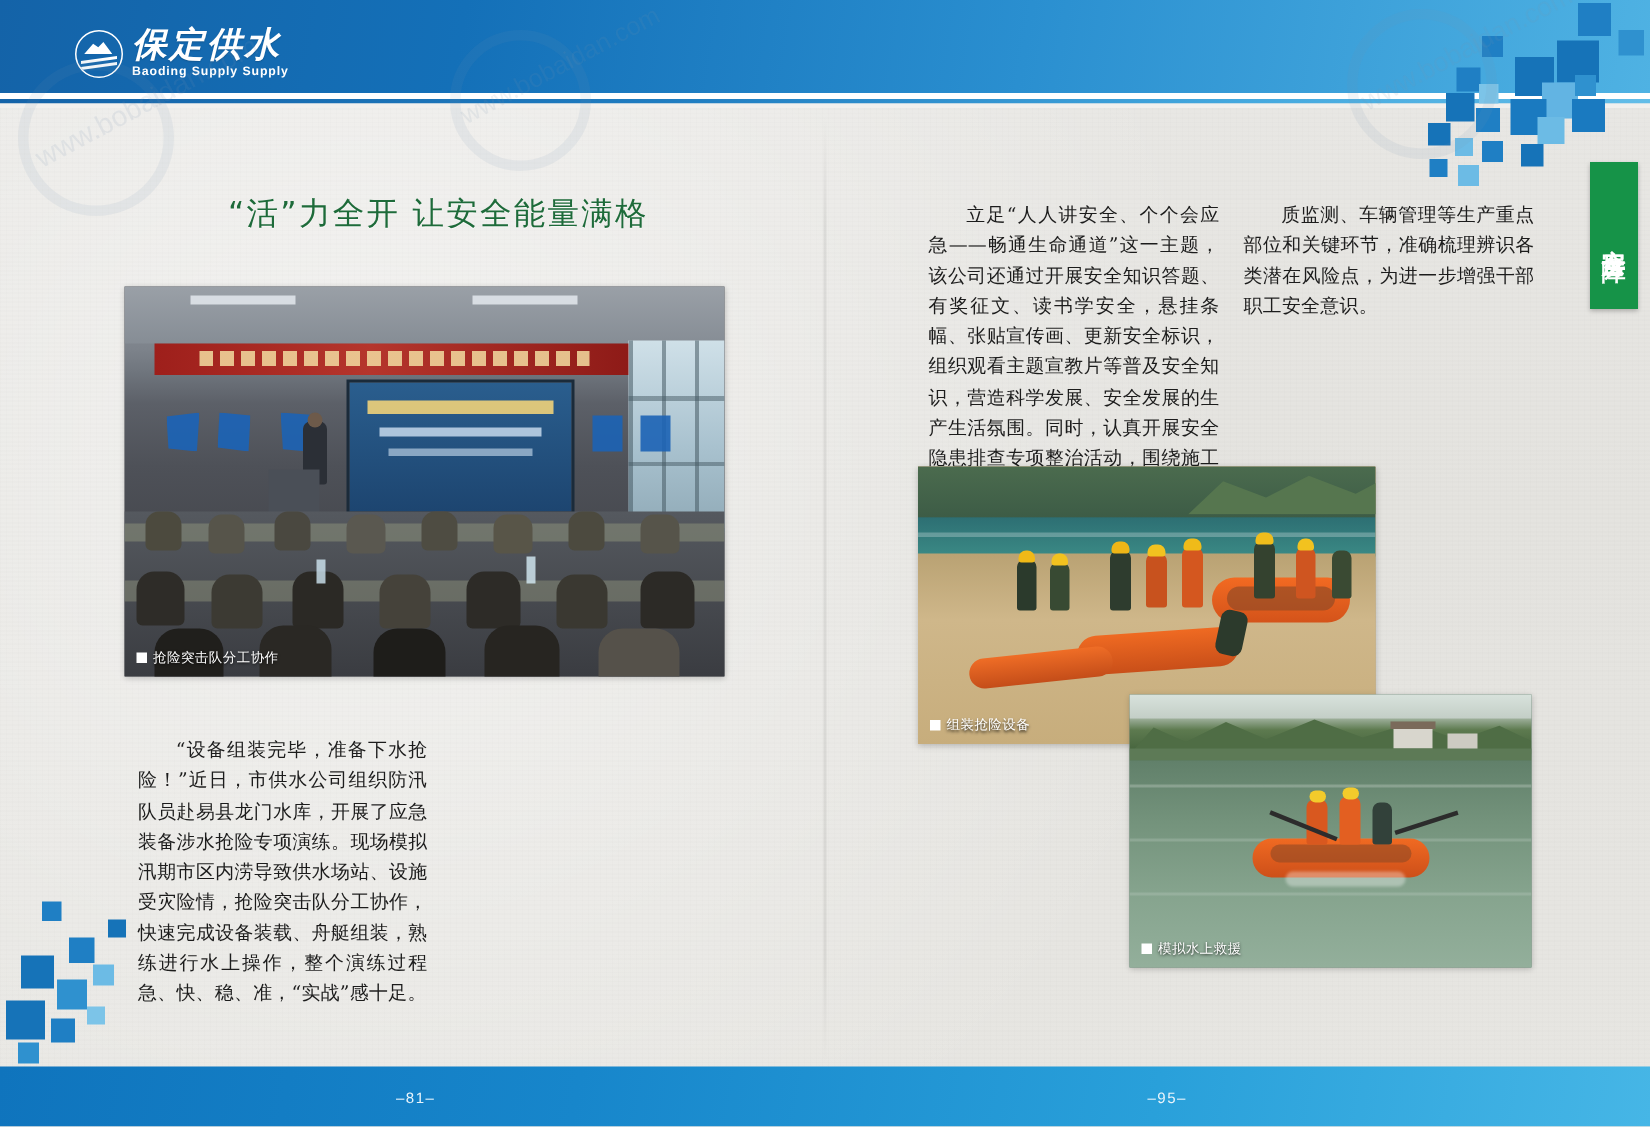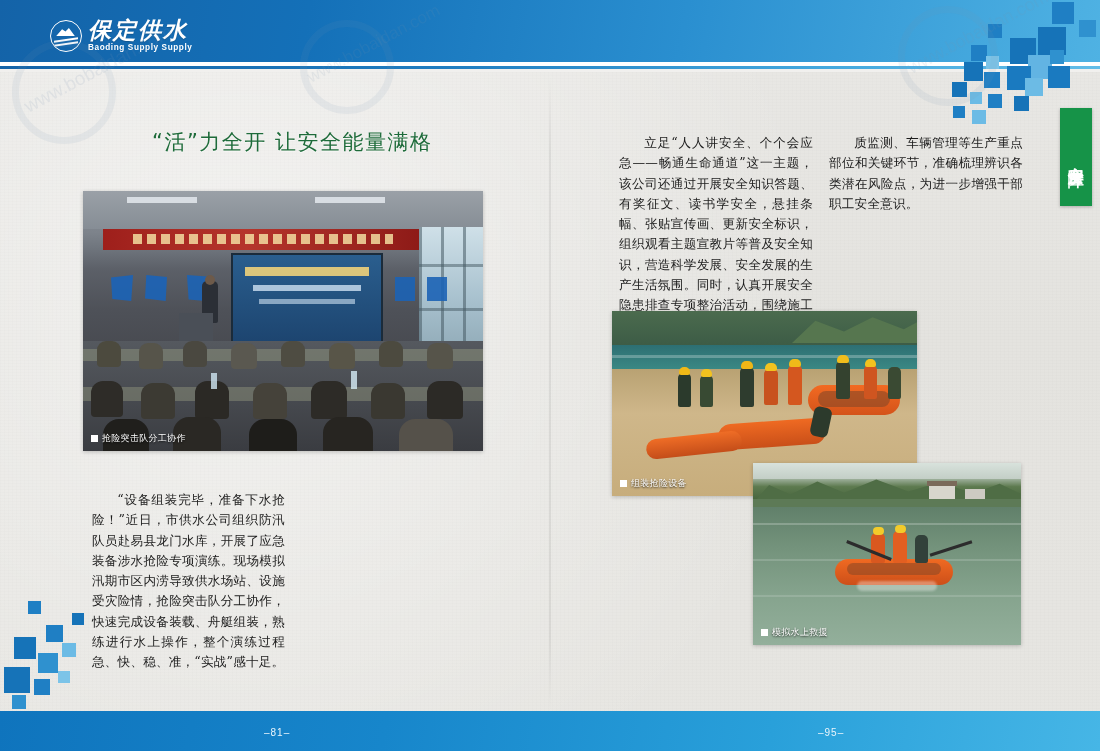--- a/index.html
+++ b/index.html
@@ -340,15 +340,15 @@
     <div style="position:absolute;left:92px;top:86px;width:48px;height:3px;background:#2c2c2c;transform:rotate(22deg);"></div>
     <div style="position:absolute;left:176px;top:84px;width:44px;height:3px;background:#2c2c2c;transform:rotate(-18deg);"></div>
     <div class="cap">
       <i></i>
       <span>模拟水上救援</span>
     </div>
   </div>
 
   <div class="footer"></div>
   <div class="pagenum" style="left:264px;">–81–</div>
-  <div class="pagenum" style="left:818px;margin-top:45px;">–95–</div>
+  <div class="pagenum" style="left:765px;margin-top:45px;">–95–</div>
 
 </div>
 
 </body></html>

